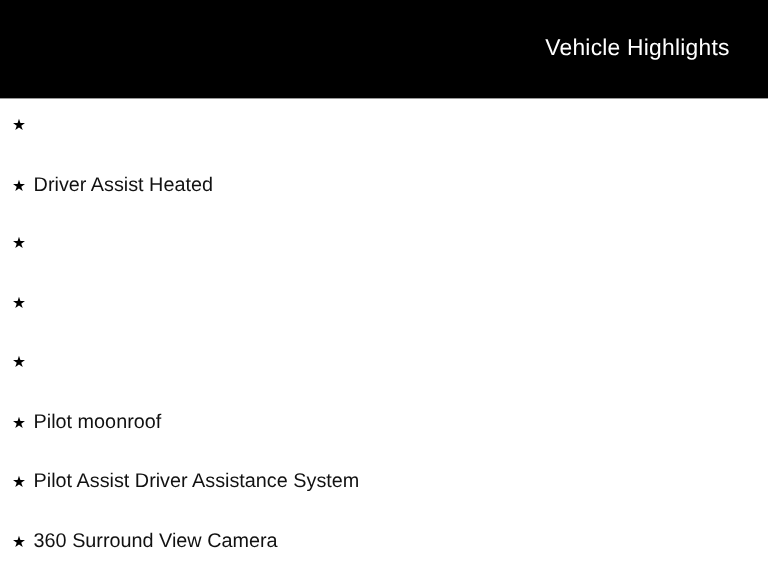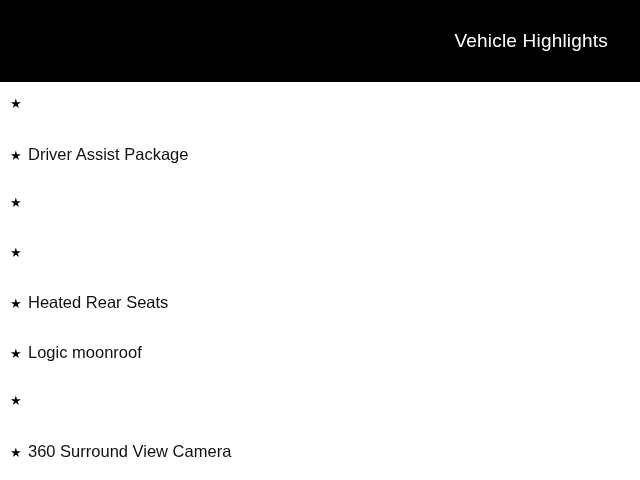--- a/index.html
+++ b/index.html
@@ -73,38 +73,38 @@
   <div class="header-bar">
     <div class="header-title">Vehicle Highlights</div>
   </div>
 
   <ul class="highlights-list">
     <li class="highlight-item">
       <span class="bullet-star">★</span>
     </li>
     <li class="highlight-item">
       <span class="bullet-star">★</span>
-      <span class="item-label">Driver Assist Package</span>
+      <span class="item-label">Driver Assist Heated</span>
     </li>
     <li class="highlight-item">
       <span class="bullet-star">★</span>
     </li>
     <li class="highlight-item">
       <span class="bullet-star">★</span>
     </li>
     <li class="highlight-item">
       <span class="bullet-star">★</span>
-      <span class="item-label">Heated Rear Seats</span>
     </li>
     <li class="highlight-item">
       <span class="bullet-star">★</span>
-      <span class="item-label">Logic moonroof</span>
+      <span class="item-label">Pilot moonroof</span>
     </li>
     <li class="highlight-item">
       <span class="bullet-star">★</span>
+      <span class="item-label">Pilot Assist Driver Assistance System</span>
     </li>
     <li class="highlight-item">
       <span class="bullet-star">★</span>
       <span class="item-label">360 Surround View Camera</span>
     </li>
   </ul>
 
 </div>
 
 </body></html>

